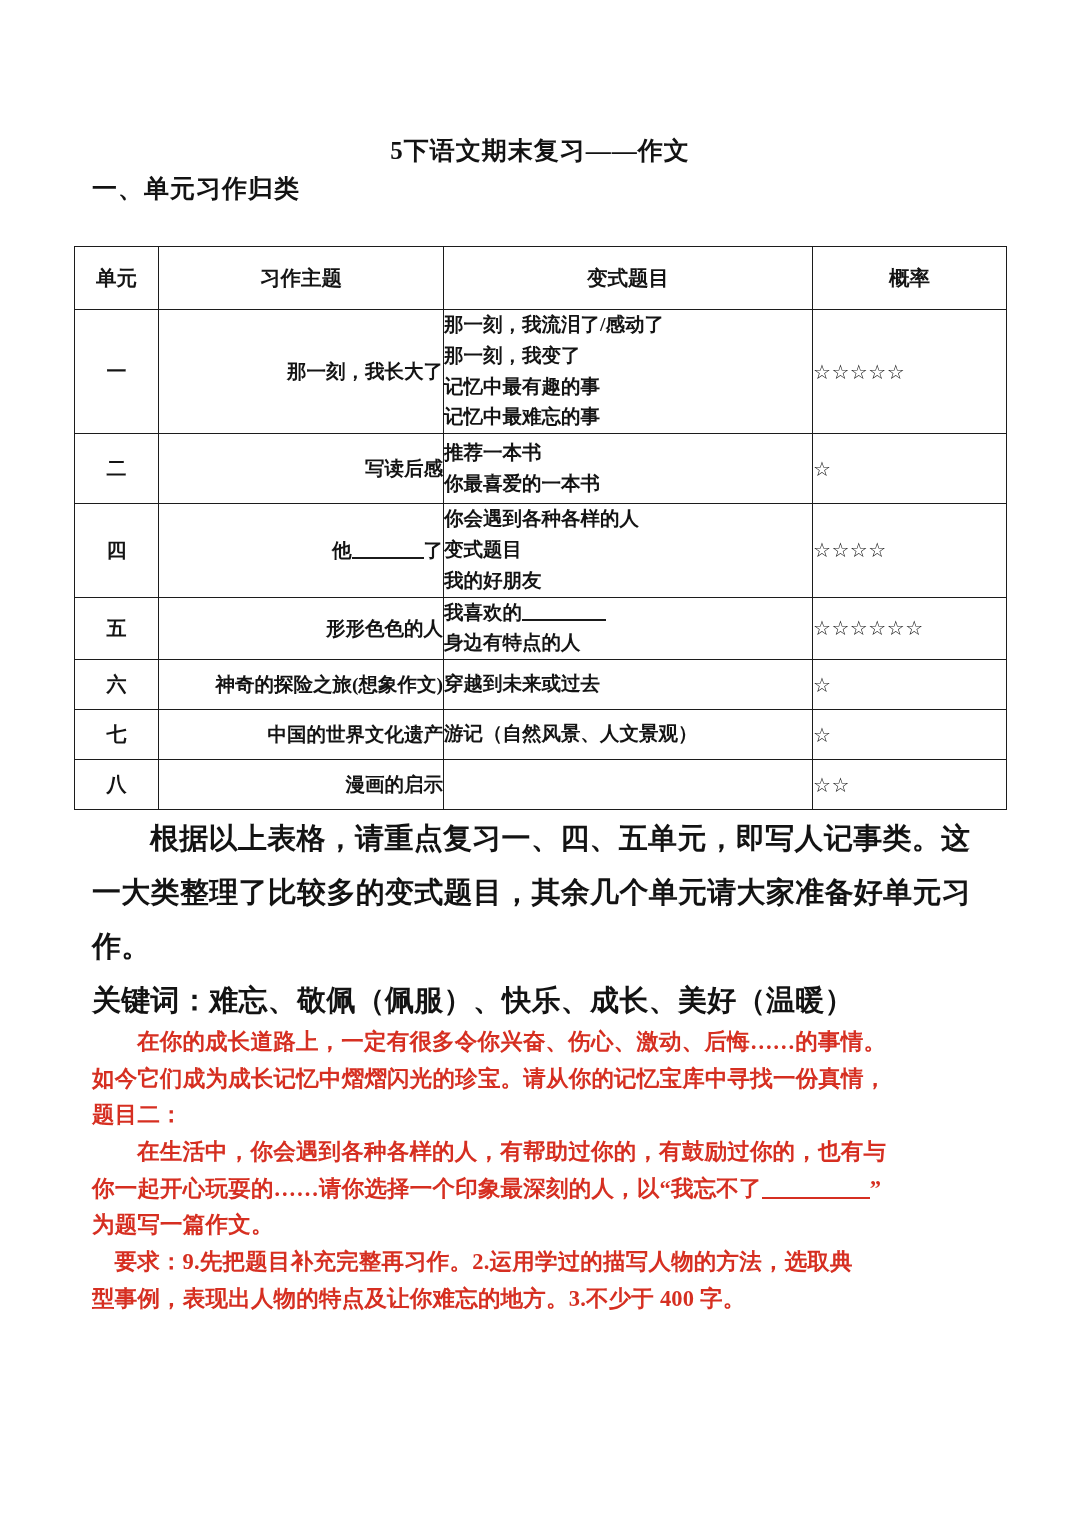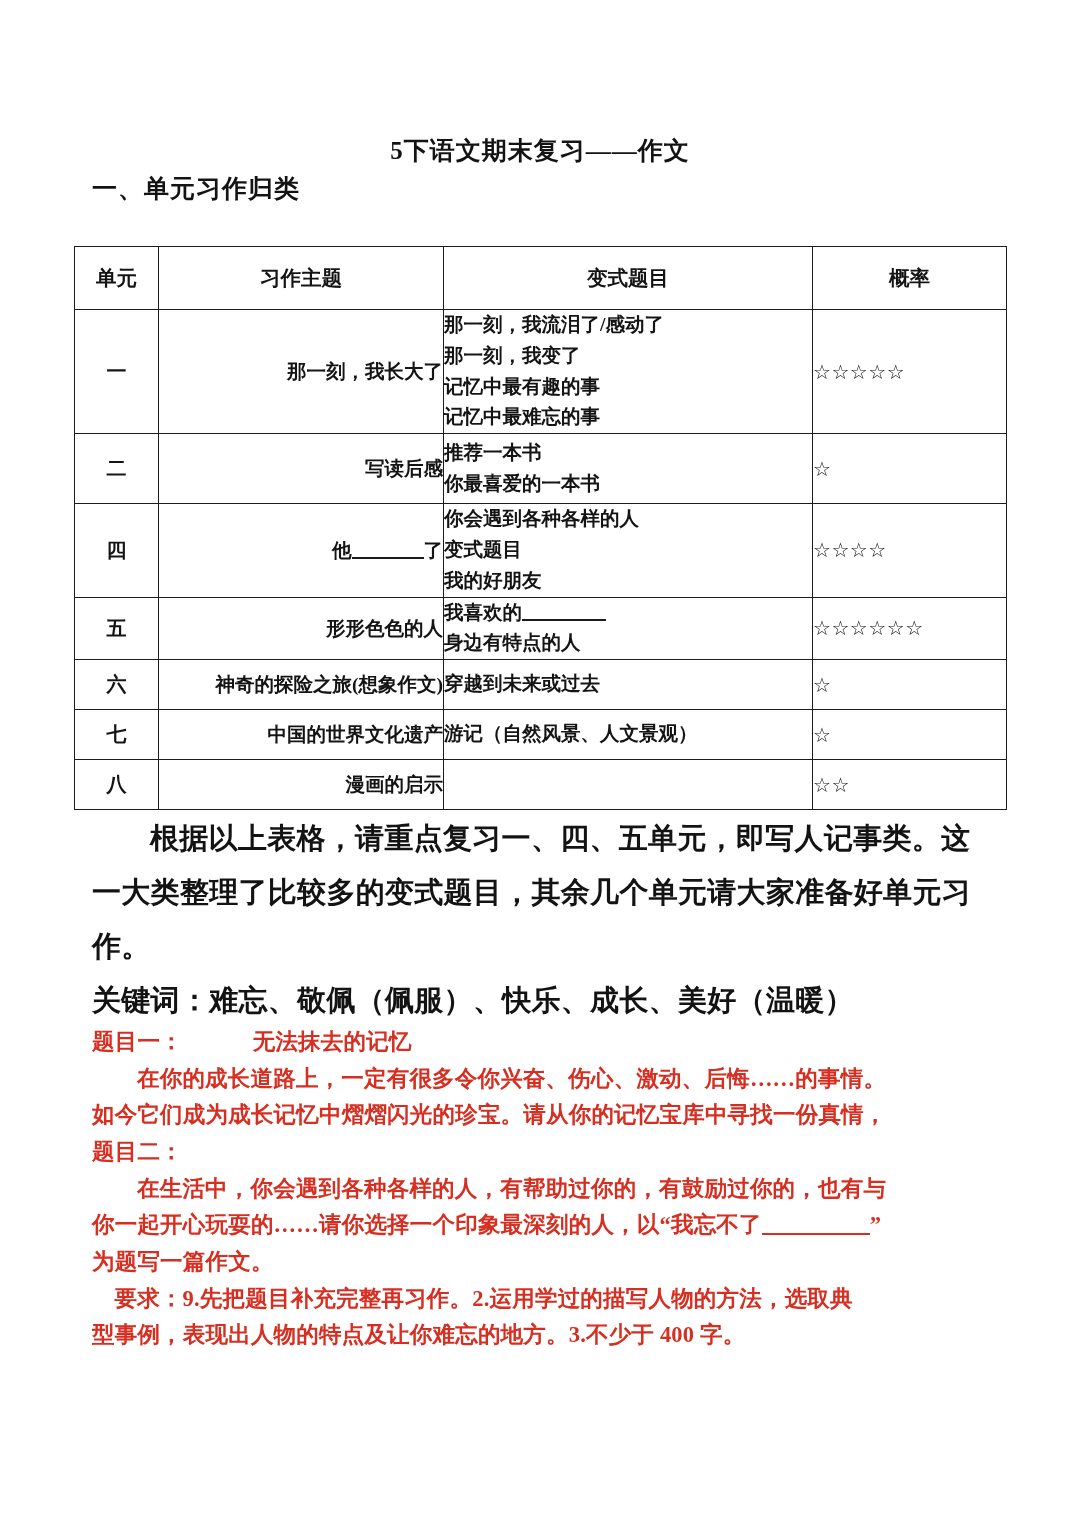--- a/index.html
+++ b/index.html
@@ -244,21 +244,20 @@
     </tbody>
   </table>
 
   <div class="note-block">
     <span class="indent">根据以上表格，请重点复习一、四、五单元，即写人记事类。这一大类整理了比较多的变式题目，其余几个单元请大家准备好单元习作。</span>
     <span class="kw">关键词：难忘、敬佩（佩服）、快乐、成长、美好（温暖）</span>
   </div>
 
   <div class="prompt-section">
 
-    <span class="prompt-head">题目一：            无法抹去的记忆</span>
     <span class="prompt-body">在你的成长道路上，一定有很多令你兴奋、伤心、激动、后悔……的事情。</span>
     <span class="prompt-body flush">如今它们成为成长记忆中熠熠闪光的珍宝。请从你的记忆宝库中寻找一份真情，</span>
 
     <span class="prompt-label">题目二：</span>
     <span class="prompt-body">在生活中，你会遇到各种各样的人，有帮助过你的，有鼓励过你的，也有与</span>
     <span class="prompt-body flush"><span>你一起开心玩耍的……请你选择一个印象最深刻的人，以“我忘不了</span><span class="red-blank"></span><span>”</span></span>
     <span class="prompt-body flush">为题写一篇作文。</span>
 
     <span class="req-line">要求：9.先把题目补充完整再习作。2.运用学过的描写人物的方法，选取典</span>
     <span class="prompt-body flush">型事例，表现出人物的特点及让你难忘的地方。3.不少于 400 字。</span>

